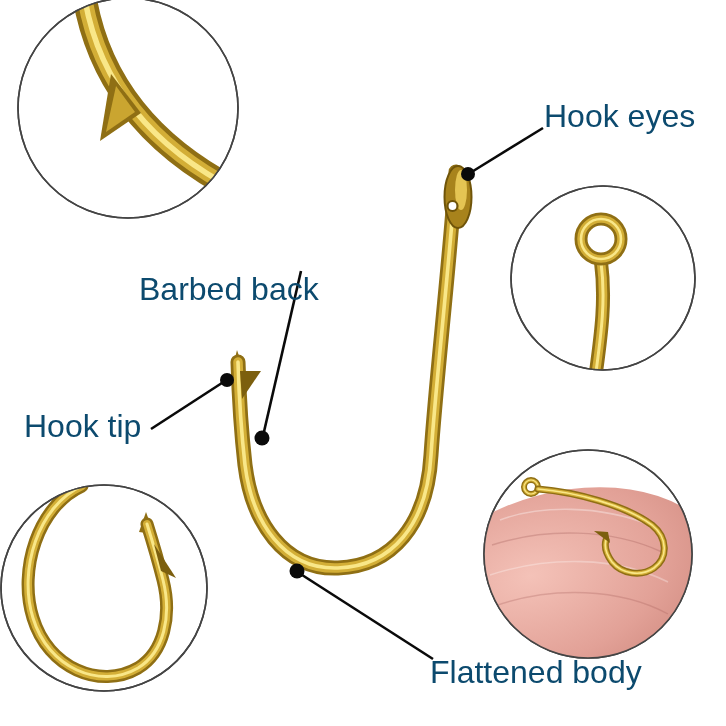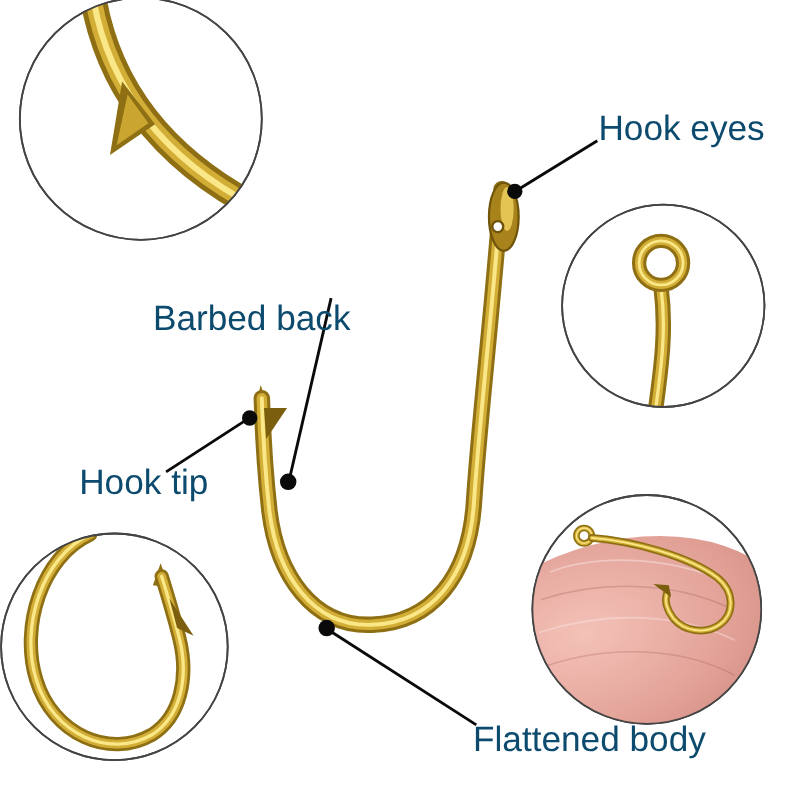--- a/index.html
+++ b/index.html
@@ -134,17 +134,17 @@
       <circle cx="262" cy="438" r="7.5"></circle>
       <circle cx="227" cy="380" r="7"></circle>
       <circle cx="297" cy="571" r="7.5"></circle>
     </g>
   </svg>
 
   <div class="label" style="left:544px; top:99px;">Hook eyes</div>
 
   <div class="label" style="left:139px; top:224px;margin-top:48px;">Barbed back</div>
 
-  <div class="label" style="left:24px; top:421px;margin-left:48px;">Hook tip</div>
+  <div class="label" style="left:24px; top:409px;">Hook tip</div>
 
   <div class="label" style="left:430px; top:655px;text-align:center;">Flattened body</div>
 
 </div>
 
 </body></html>

